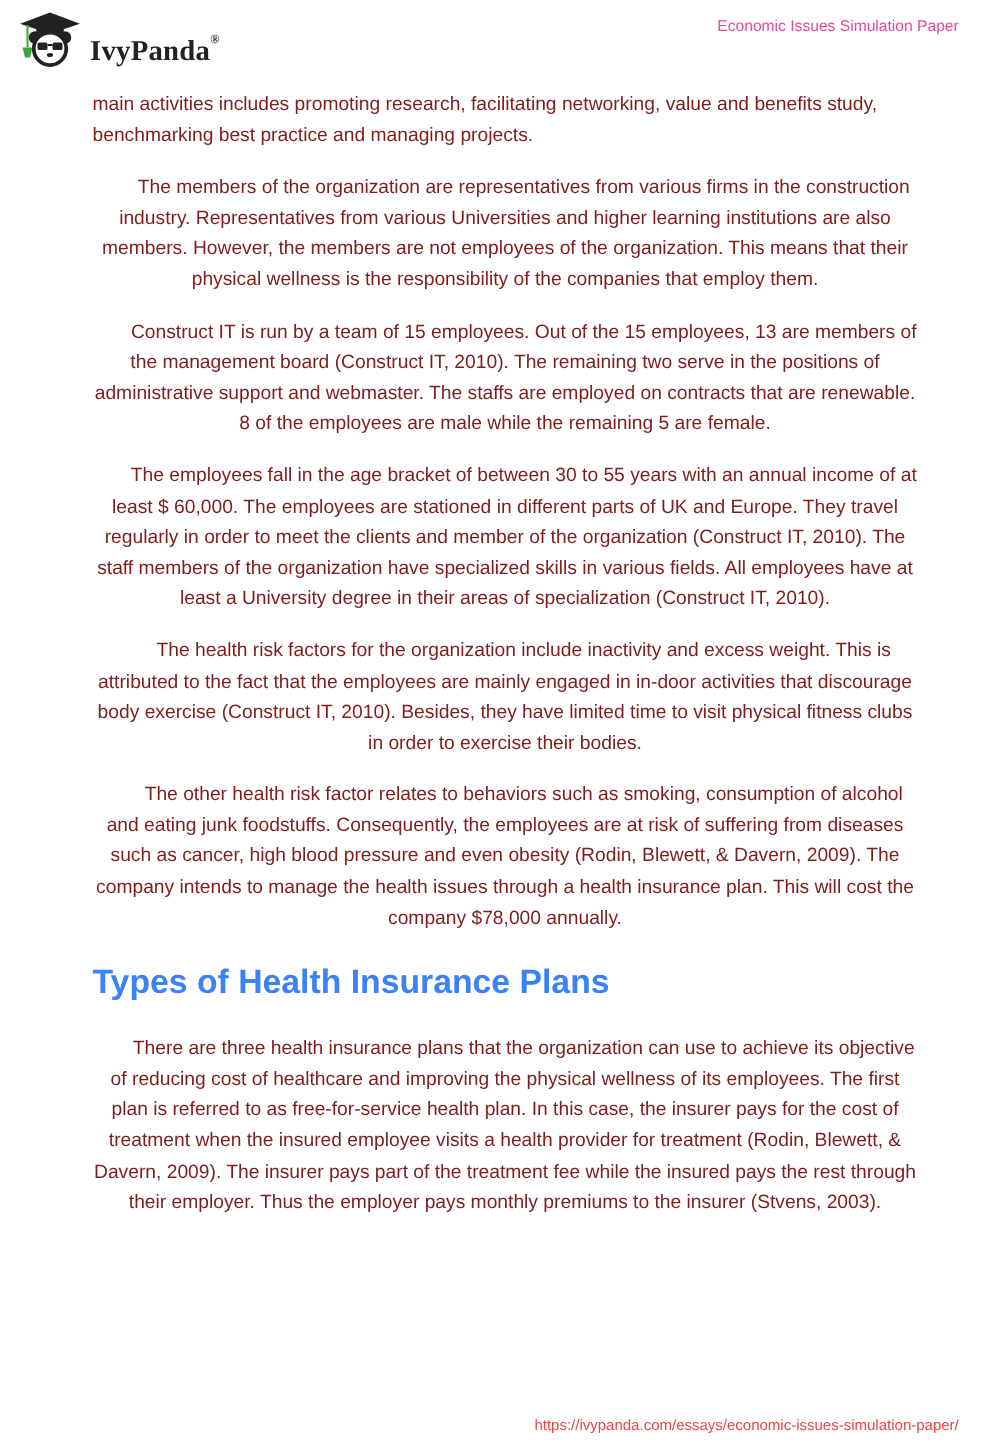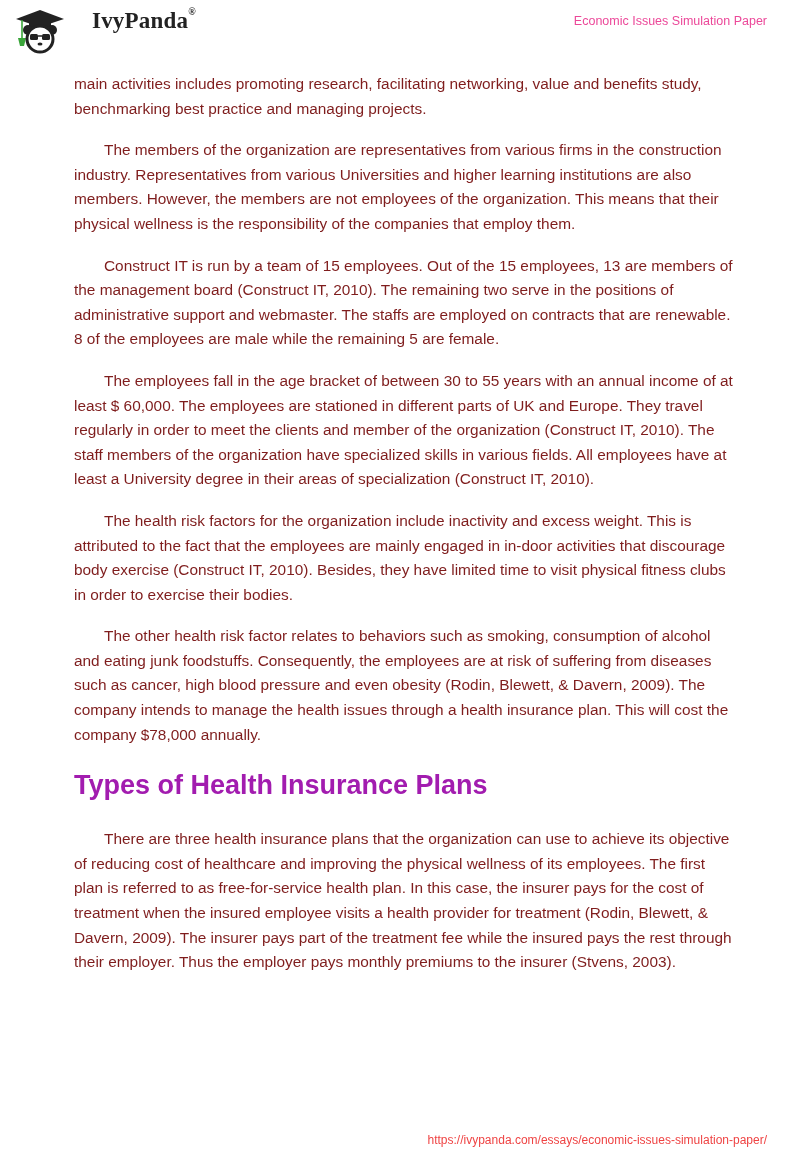--- a/index.html
+++ b/index.html
@@ -1,28 +1,28 @@
 <!DOCTYPE html>
 <html><head>
 <meta charset="utf-8">
 <style>
   html, body { margin: 0; padding: 0; background: #ffffff; }
   body { width: 800px; height: 1160px; position: relative; overflow: hidden;
          font-family: "Liberation Sans", sans-serif; color: #222222; }
   .header { position: absolute; left: 0; top: 0; width: 800px; height: 60px; }
-  .logo { position: absolute; left: 14px; top: 8px; display: flex; align-items: flex-start; gap: 20px; }
+  .logo { position: absolute; left: 14px; top: 8px; display: flex; align-items: flex-end; }
   .logo svg { display: block; }
   .logo-text { font-family: "Liberation Serif", serif; font-weight: bold; font-size: 23px;
                color: #222; margin-left: 6px; letter-spacing: 0.2px; }
   .logo-text sup { font-size: 10px; vertical-align: top; position: relative; top: -2px; }
   .doc-title { position: absolute; right: 33px; top: 14px; font-size: 12.5px; color: #ec4899; }
   .content { position: absolute; left: 74px; top: 72px; width: 660px; }
   p { margin: 0 0 17px 0; font-size: 15.4px; line-height: 24.6px; color: #7f1d1d; }
-  p.indent { text-indent: 30px; }
-  h2 { font-size: 27px; font-weight: bold; margin: 22px 0 26px 0; line-height: 32px; color: #a21caf; }
+  p.indent { text-indent: 30px; text-align: center; }
+  h2 { font-size: 27px; font-weight: bold; margin: 22px 0 26px 0; line-height: 32px; color: #3b82f6; }
   .footer-url { position: absolute; right: 33px; top: 1133px; font-size: 12px; color: #ef4444; }
 </style>
 </head>
 <body>
 
 <div class="header">
   <div class="logo">
     <svg width="52" height="46" viewBox="0 0 52 46">
 
       <polygon points="26,2 50,11 26,19 2,11" fill="#222"></polygon>

